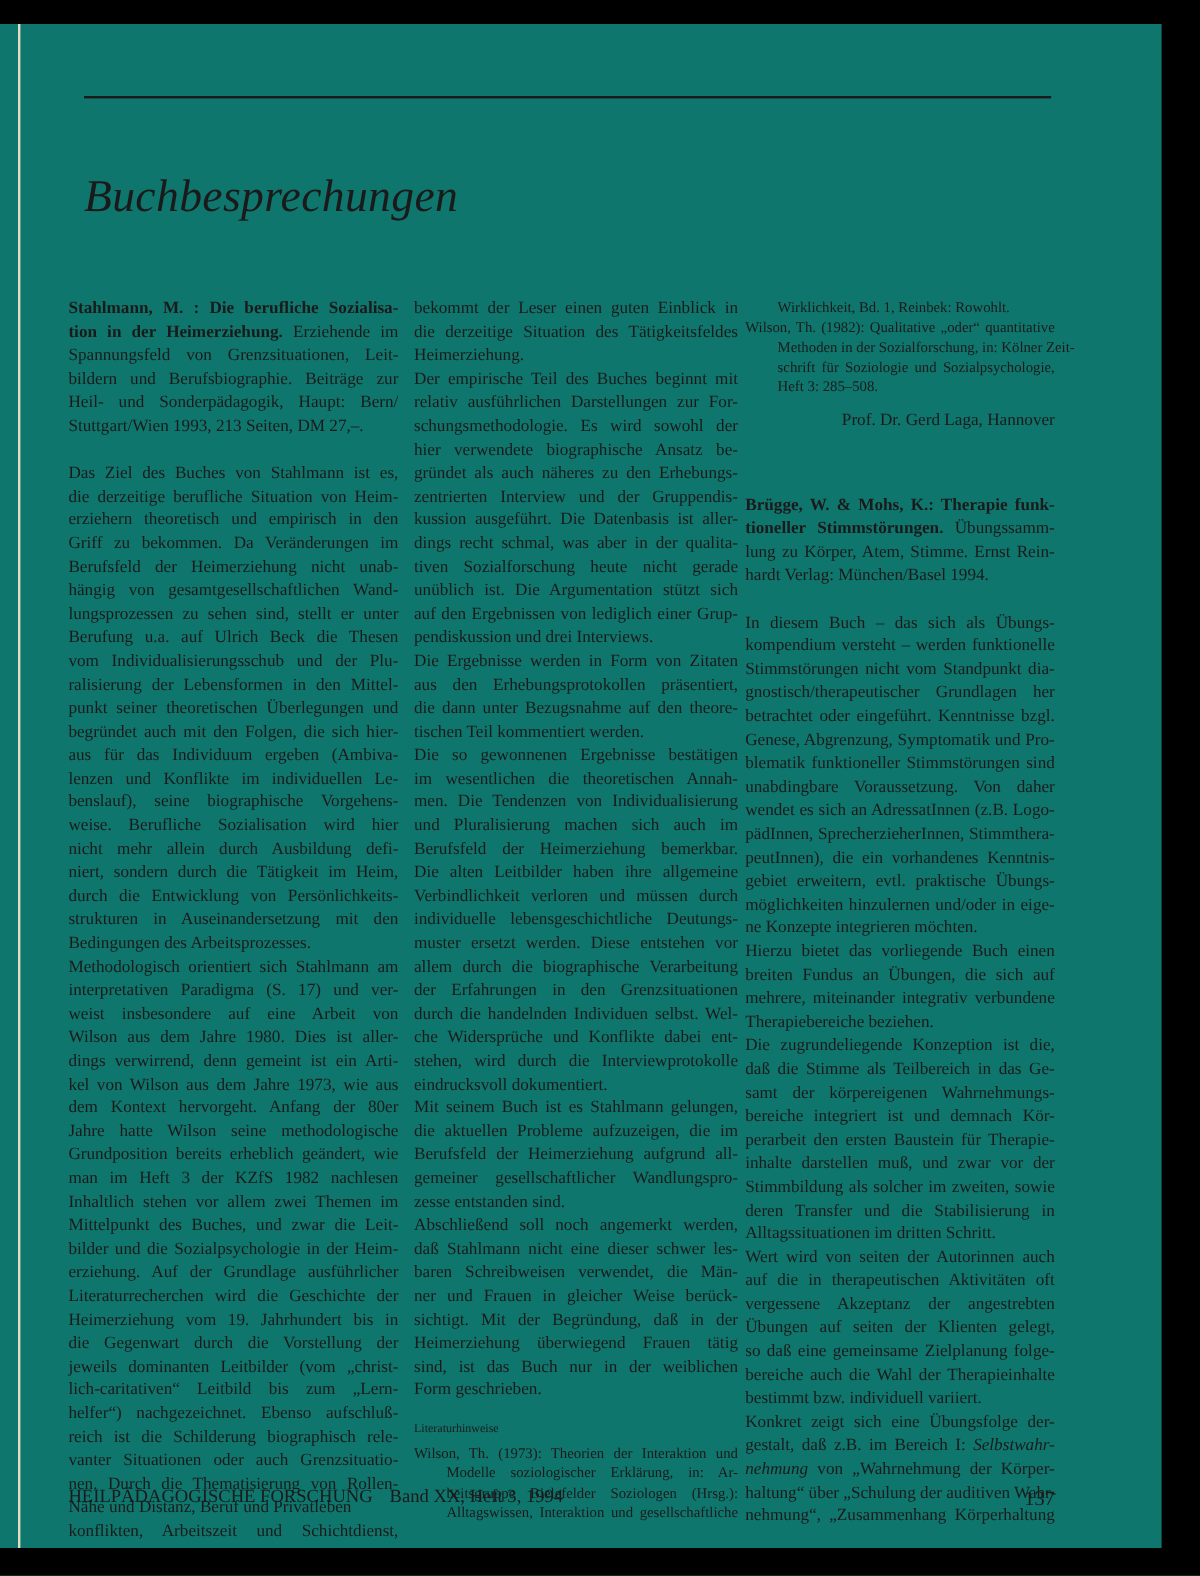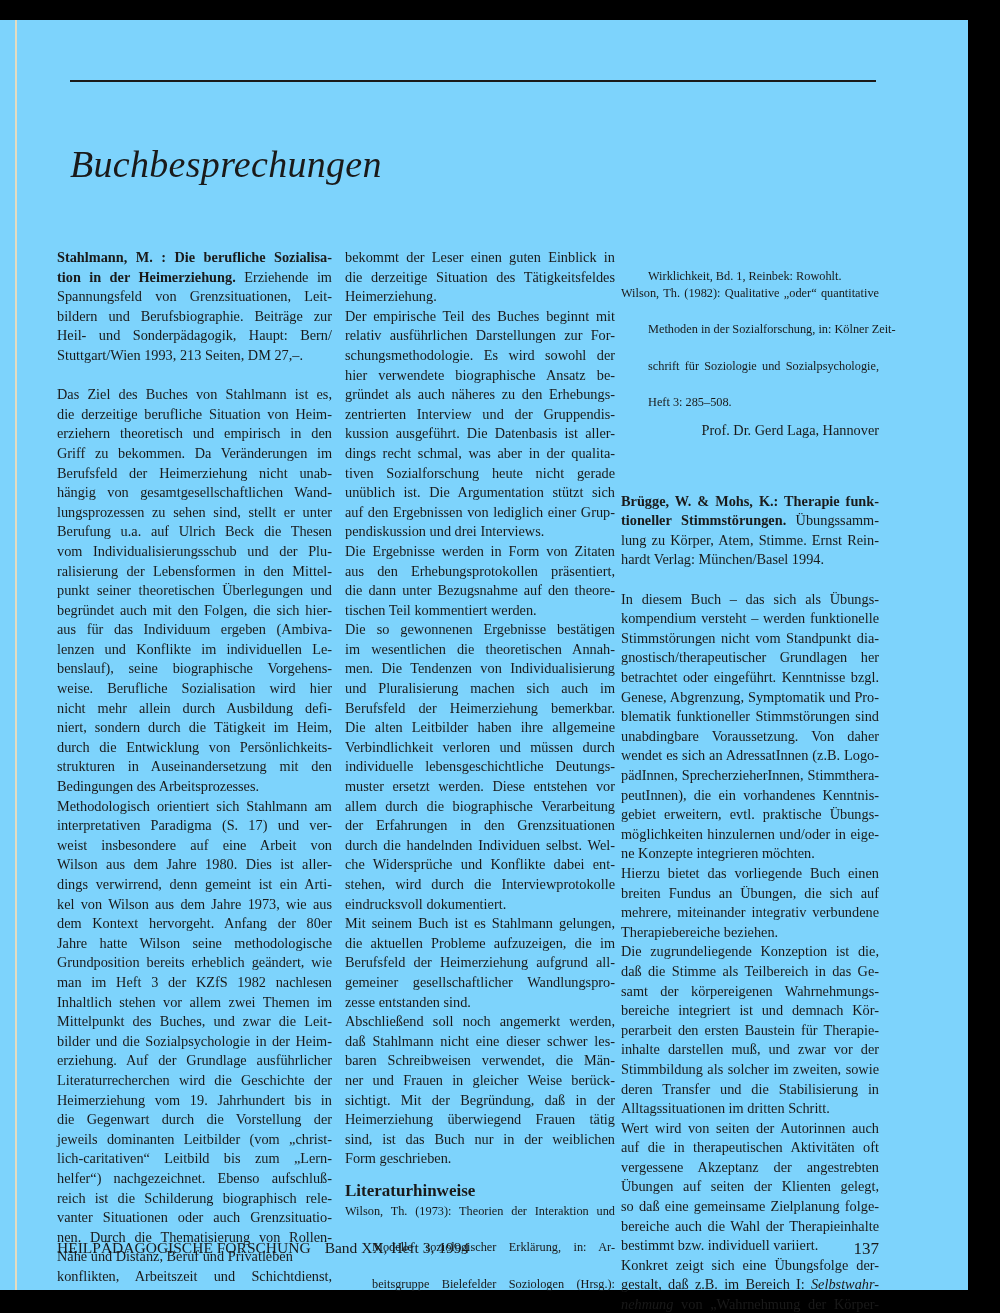--- a/index.html
+++ b/index.html
@@ -1,36 +1,36 @@
 <!DOCTYPE html>
 <html><head>
 <meta charset="utf-8">
 <style>
   html,body{margin:0;padding:0;}
   body{width:1000px;height:1313px;background:#000;position:relative;overflow:hidden;
        font-family:"Liberation Serif","DejaVu Serif",serif;color:#1a1a1a;}
-  .page{position:absolute;left:0;top:20px;width:968px;height:1270px;background:#7dd3fc;}
+  .page{position:absolute;left:0;top:20px;width:968px;height:1270px;background:#0f766e;}
   .gutter{position:absolute;left:15px;top:0;width:2px;height:100%;background:#e4dcc0;}
   .rule{position:absolute;left:70px;top:60px;width:806px;height:2px;background:#1a1a1a;}
   .title{position:absolute;left:70px;top:122px;font-size:38px;font-style:italic;
          letter-spacing:0.3px;color:#1a1a1a;margin:0;font-weight:normal;}
   .col{position:absolute;font-size:14.3px;line-height:19.6px;}
   .col1{left:57px;top:228px;width:275px;}
   .col2{left:345px;top:228px;width:270px;}
   .col3{left:621px;top:228px;width:258px;}
   .ln{display:block;text-align:justify;text-align-last:justify;white-space:nowrap;height:19.6px;overflow:visible;}
   .ln.last{text-align-last:left;}
   .ln .b{font-weight:bold;}
   .ln .i{font-style:italic;}
   .gap{display:block;height:19.6px;}
   .hgap{display:block;height:10px;}
   .ref{font-size:12.3px;line-height:16.5px;}
   .ref .ln{height:16.5px;}
-  .ref .ind{padding-left:27px;margin-top:20px;}
-  .lit-head{font-weight:bold;font-size:17px;display:block;height:24px;line-height:24px;}
+  .ref .ind{padding-left:27px;}
+  .lit-head{font-weight:normal;font-size:10px;display:block;height:24px;line-height:24px;}
   .sig{display:block;text-align:right;height:20px;}
   .footer{position:absolute;top:1219px;left:57px;width:822px;font-size:15.5px;}
   .footer .left{position:absolute;left:0;top:0;white-space:nowrap;}
   .footer .left span{margin-right:14px;}
   .footer .pno{position:absolute;right:0;top:0;font-size:17px;}
 </style>
 </head>
 <body>
 
 <div class="page">

